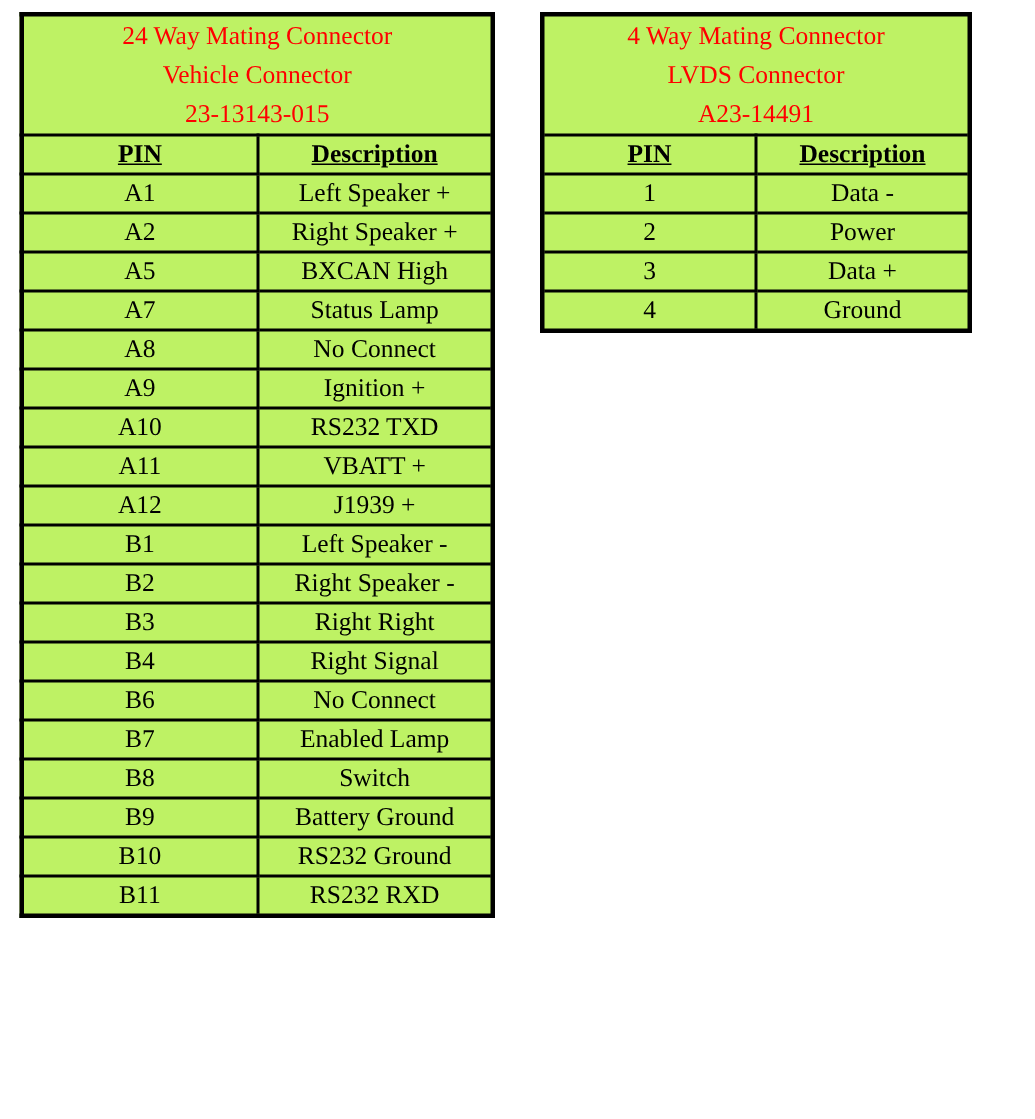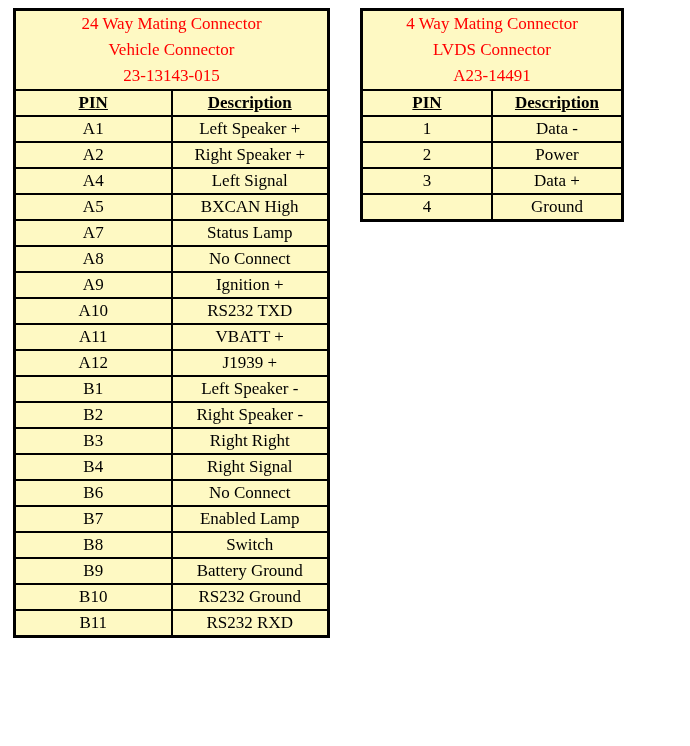--- a/index.html
+++ b/index.html
@@ -13,24 +13,24 @@
     height: 746px;
     background: #ffffff;
     color: #000000;
     font-family: "Liberation Serif", serif;
   }
   table.conn {
     position: absolute;
     border-collapse: collapse;
     table-layout: fixed;
     border: 3px solid #000000;
-    background: #fef9c3;
+    background: #bef264;
   }
   #table-0 { left: 13px; top: 8px; width: 317px; }
-  #table-1 { left: 360px; top: 8px; width: 264px; }
+  #table-1 { left: 360px; top: 8px; width: 288px; }
   .conn th, .conn td {
     border: 2px solid #000000;
     text-align: center;
     vertical-align: middle;
     font-size: 17px;
     font-weight: normal;
     padding: 0;
     height: 24px;
     line-height: 24px;
     overflow: hidden;
@@ -66,24 +66,20 @@
       </tr>
     </thead>
     <tbody>
         <tr>
           <td class="pin-col">A1</td>
           <td>Left Speaker +</td>
         </tr>
         <tr>
           <td class="pin-col">A2</td>
           <td>Right Speaker +</td>
-        </tr>
-        <tr>
-          <td class="pin-col">A4</td>
-          <td>Left Signal</td>
         </tr>
         <tr>
           <td class="pin-col">A5</td>
           <td>BXCAN High</td>
         </tr>
         <tr>
           <td class="pin-col">A7</td>
           <td>Status Lamp</td>
         </tr>
         <tr>

